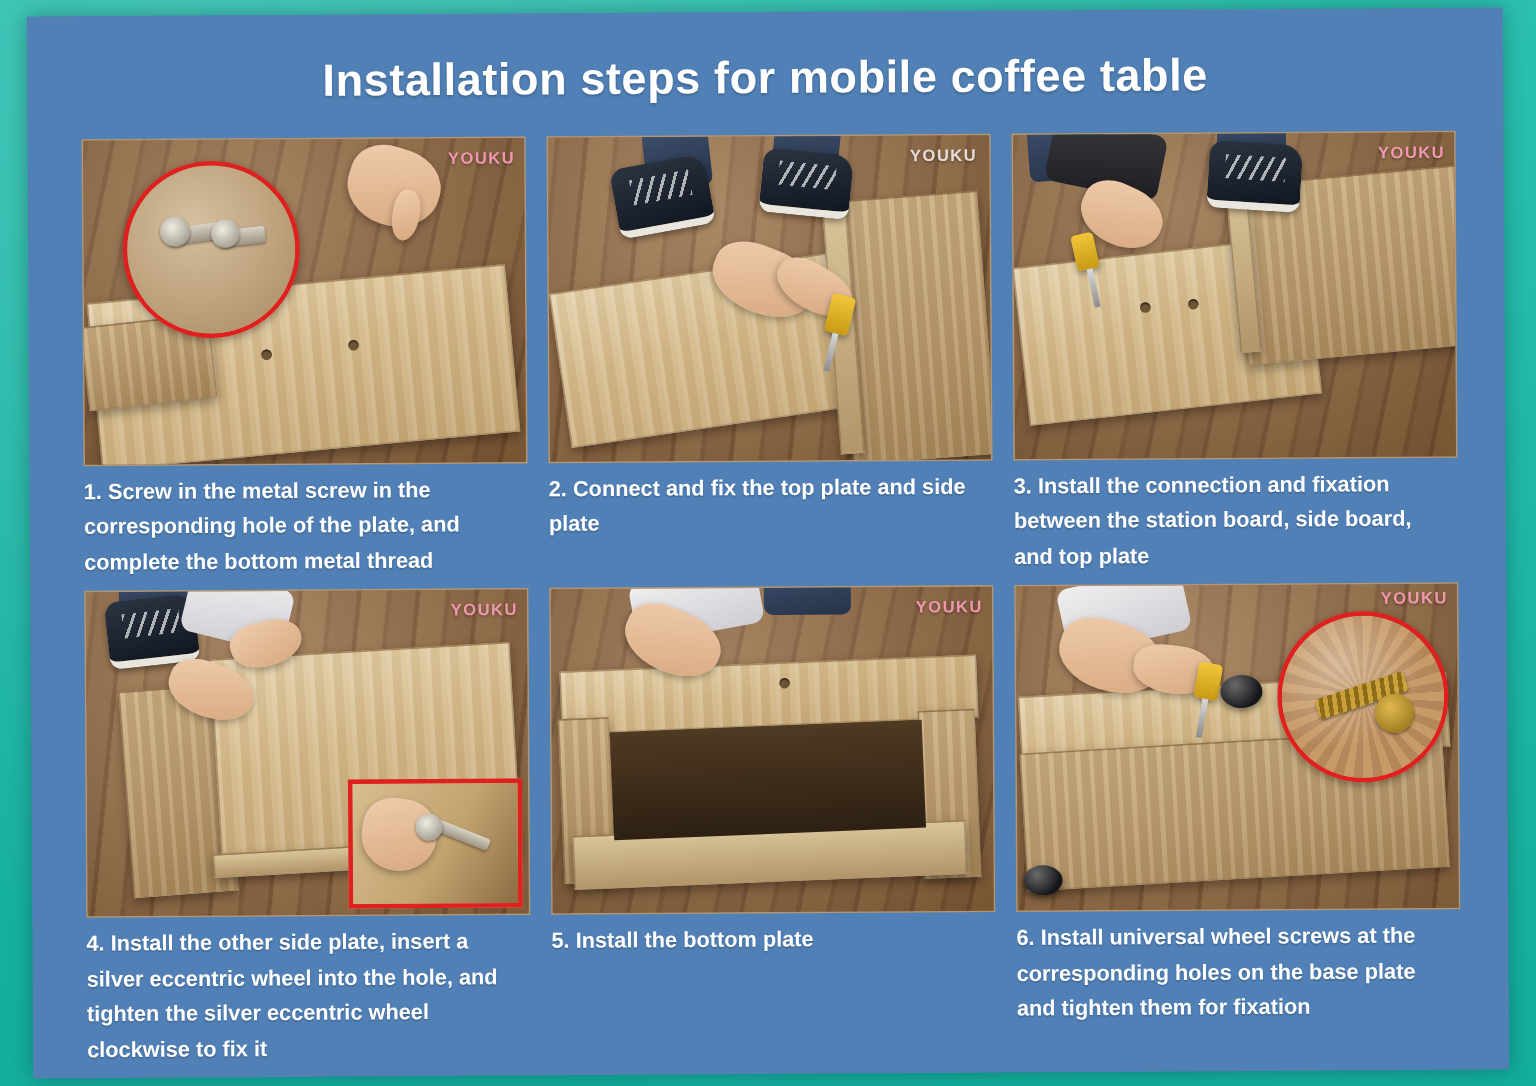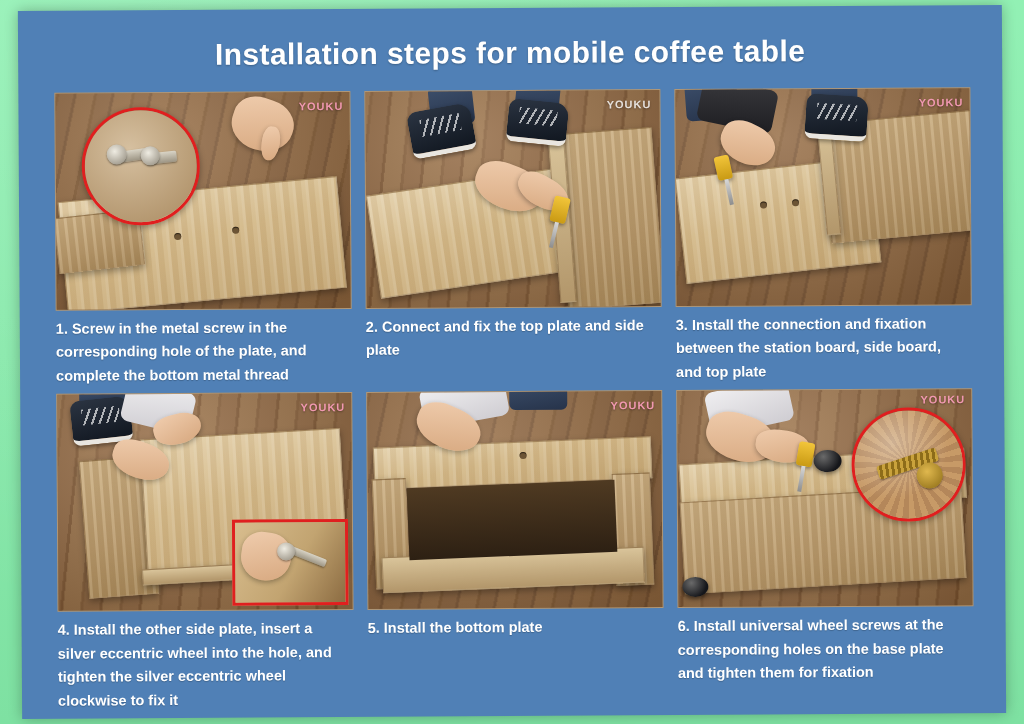--- a/index.html
+++ b/index.html
@@ -11,21 +11,21 @@
     width: 1024px;
     height: 724px;
     overflow: hidden;
     font-family: "Liberation Sans", sans-serif;
   }
 
   #page {
     position: relative;
     width: 1024px;
     height: 724px;
-    background: #86efac;
+    background: #14b8a6;
     overflow: hidden;
   }
 
   
   #page::before {
     content: "";
     position: absolute;
     left: 0; top: 0; right: 0; bottom: 0;
     background:
       linear-gradient(180deg, rgba(255,255,255,0.10) 0%, rgba(0,0,0,0.06) 100%),

